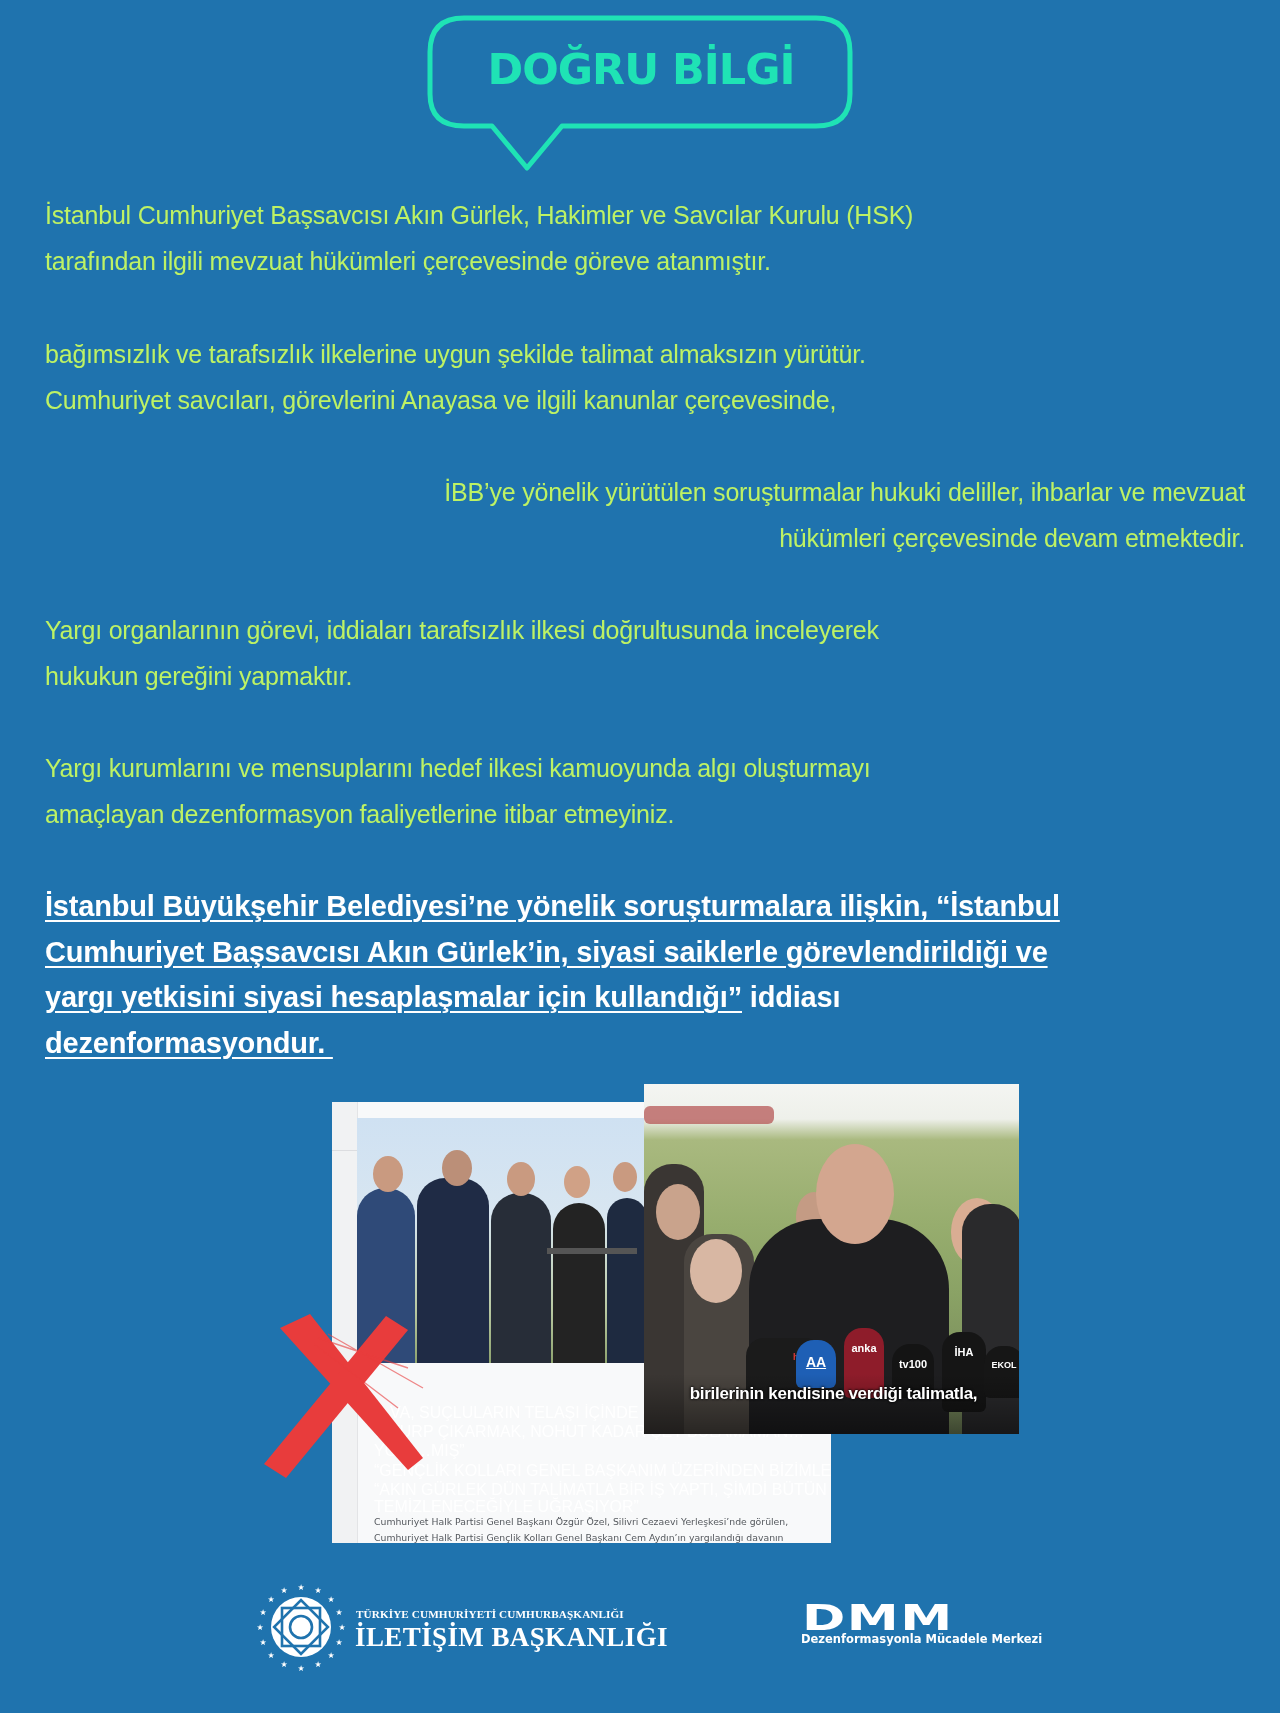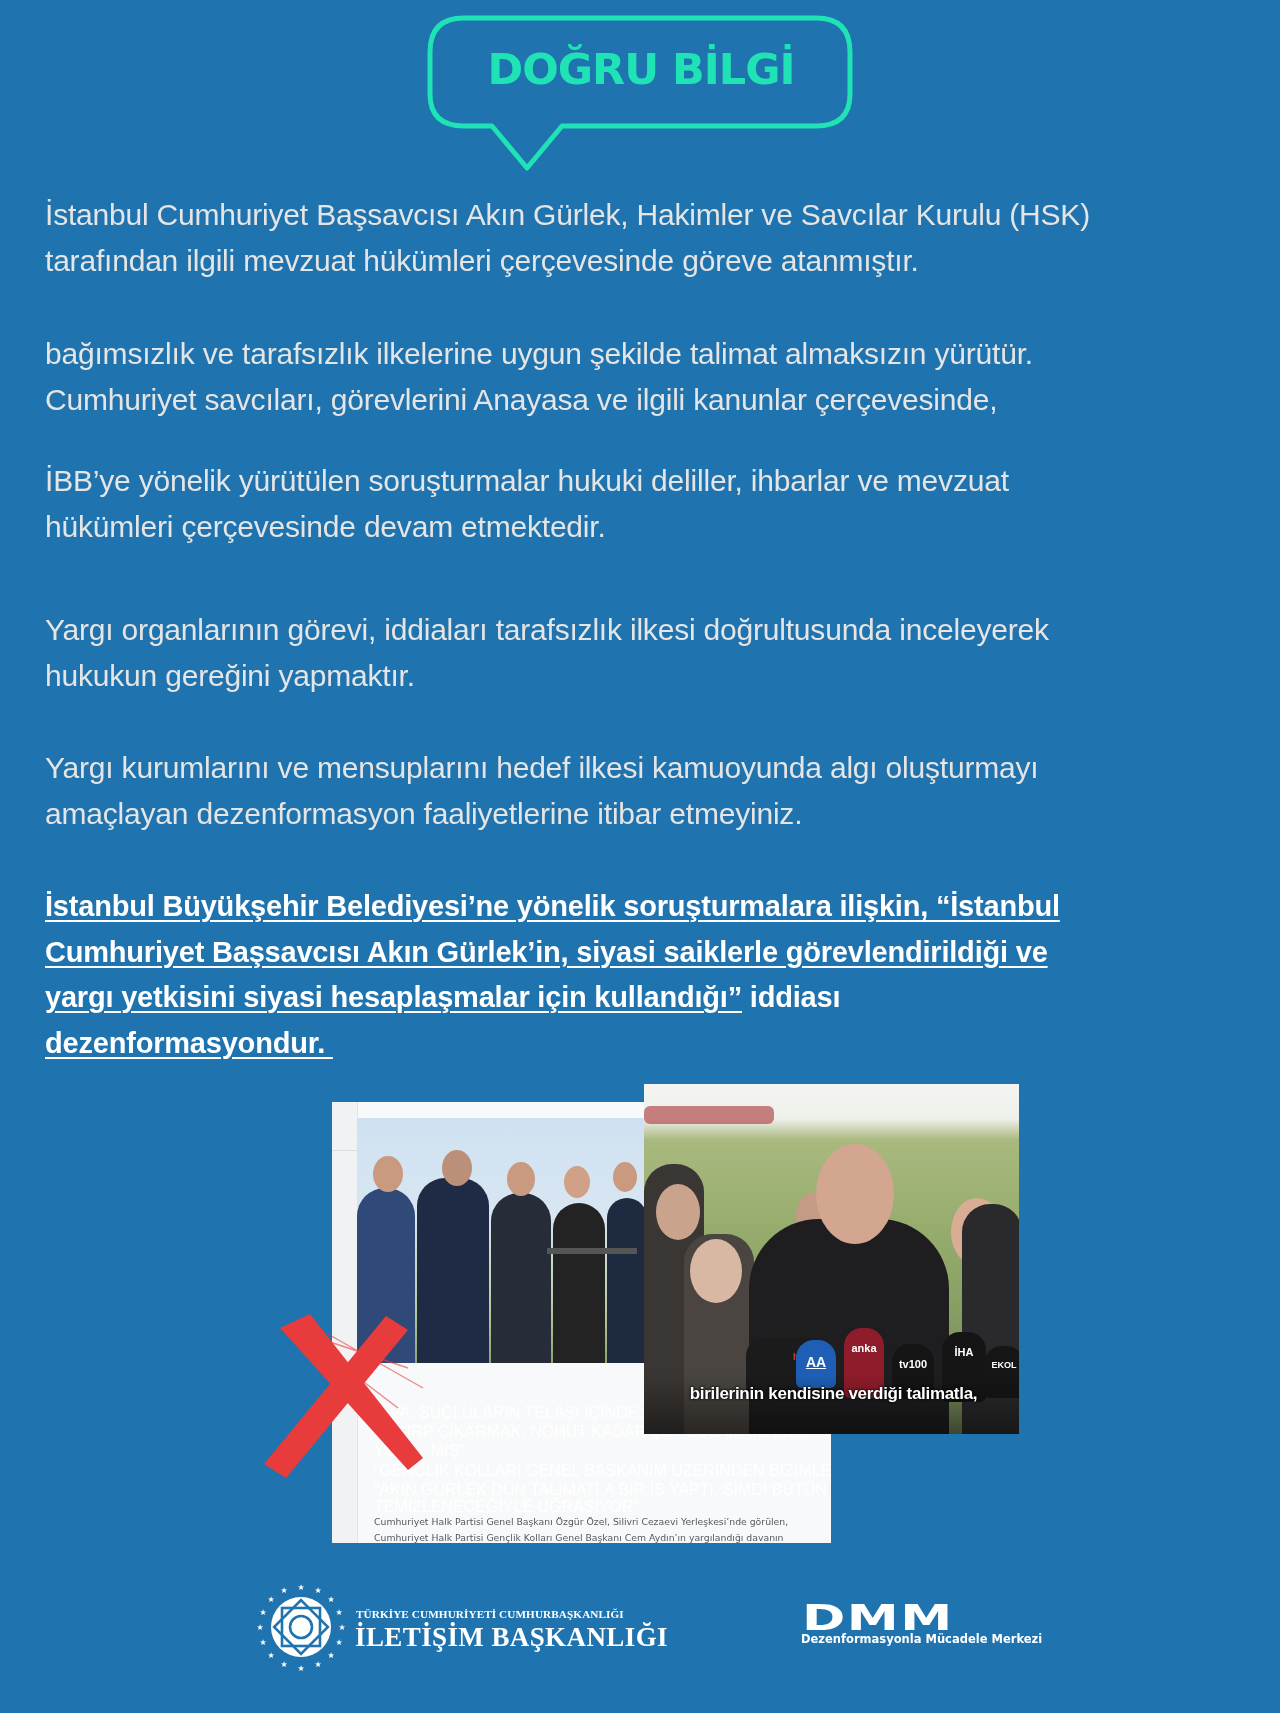--- a/index.html
+++ b/index.html
@@ -16,21 +16,21 @@
   #badge svg { position:absolute; left:0; top:0; }
   #badge-text {
     position:absolute; left:0; top:30px; width:430px; text-align:center;
     font-family:"DejaVu Sans", sans-serif; font-weight:bold;
     font-size:43px; letter-spacing:-1px; color:#1fe3b5;
   }
 
   
   .para {
     position:absolute; left:45px; width:1200px;
-    font-size:30px; line-height:46px; color:#e5e5e5;
+    font-size:25px; line-height:46px; color:#bef264;
     letter-spacing:-0.2px;
   }
   .para-bold {
     position:absolute; left:45px; width:1200px;
     font-size:29px; line-height:45.5px; color:#ffffff; font-weight:bold;
     letter-spacing:-0.2px;
   }
   .ul { text-decoration:underline; text-decoration-thickness:2px; text-underline-offset:4px; }
 
   
@@ -81,21 +81,21 @@
 </div>
 
 <div class="para" style="top:192px;">
   <div>İstanbul Cumhuriyet Başsavcısı Akın Gürlek, Hakimler ve Savcılar Kurulu (HSK)</div>
   <div>tarafından ilgili mevzuat hükümleri çerçevesinde göreve atanmıştır.</div>
 </div>
 <div class="para" style="top:331px;">
   <div>bağımsızlık ve tarafsızlık ilkelerine uygun şekilde talimat almaksızın yürütür.</div>
   <div>Cumhuriyet savcıları, görevlerini Anayasa ve ilgili kanunlar çerçevesinde,</div>
 </div>
-<div class="para" style="top:458px;">
+<div class="para" style="top:469px;text-align:right;">
   <div>İBB’ye yönelik yürütülen soruşturmalar hukuki deliller, ihbarlar ve mevzuat</div>
   <div>hükümleri çerçevesinde devam etmektedir.</div>
 </div>
 <div class="para" style="top:607px;">
   <div>Yargı organlarının görevi, iddiaları tarafsızlık ilkesi doğrultusunda inceleyerek</div>
   <div>hukukun gereğini yapmaktır.</div>
 </div>
 <div class="para" style="top:745px;">
   <div>Yargı kurumlarını ve mensuplarını hedef ilkesi kamuoyunda algı oluşturmayı</div>
   <div>amaçlayan dezenformasyon faaliyetlerine itibar etmeyiniz.</div>
@@ -153,21 +153,21 @@
     </div>
   <div class="mic" style="left:152px;top:256px;width:40px;height:48px;background:#1e5fb5;font-size:14px;text-decoration:underline;">
       <span>AA</span>
     </div>
   <div class="mic" style="left:200px;top:244px;width:40px;height:70px;background:#8e1c2a;font-size:11px;">
       <span>anka</span>
     </div>
   <div class="mic" style="left:248px;top:260px;width:42px;height:54px;background:#141414;font-size:11px;">
       <span>tv100</span>
     </div>
-  <div class="mic" style="left:298px;top:248px;width:44px;height:70px;background:#151515;font-size:11px;">
+  <div class="mic" style="left:298px;top:248px;width:44px;height:80px;background:#151515;font-size:11px;">
       <span>İHA</span>
     </div>
   <div class="mic" style="left:340px;top:262px;width:40px;height:52px;background:#161616;font-size:9px;text-align:center;">
       <span>EKOL</span>
     </div>
   <div style="position:absolute;left:0;top:290px;width:375px;height:60px;background:linear-gradient(180deg,rgba(0,0,0,0.0),rgba(0,0,0,0.45));"></div>
   <div id="subtitle">birilerinin kendisine verdiği talimatla,</div>
 </div>
 
 <div id="red-x" class="abs">

